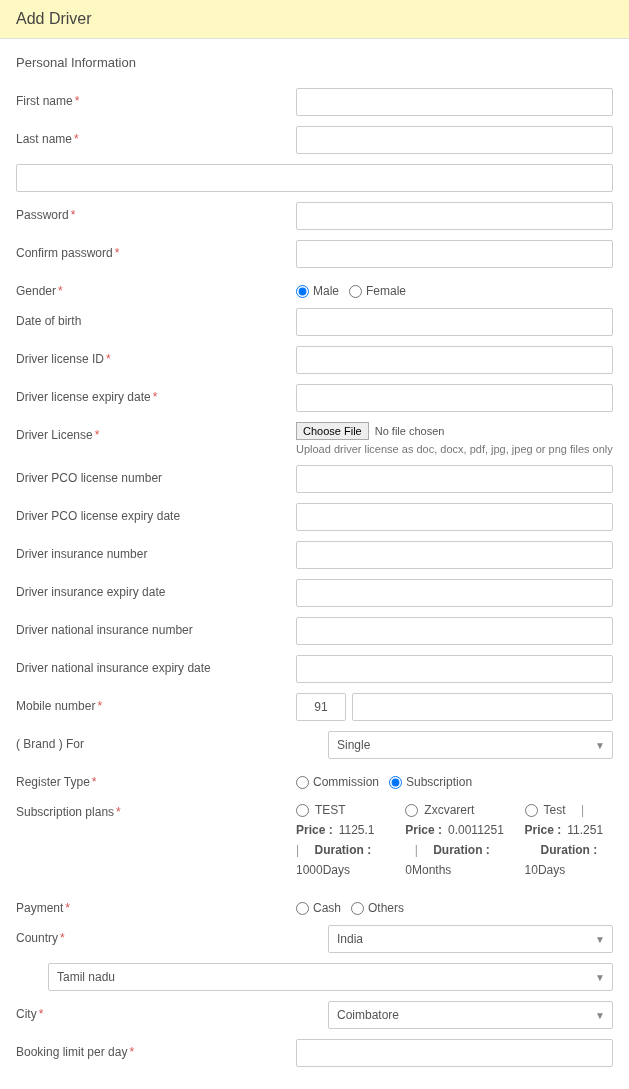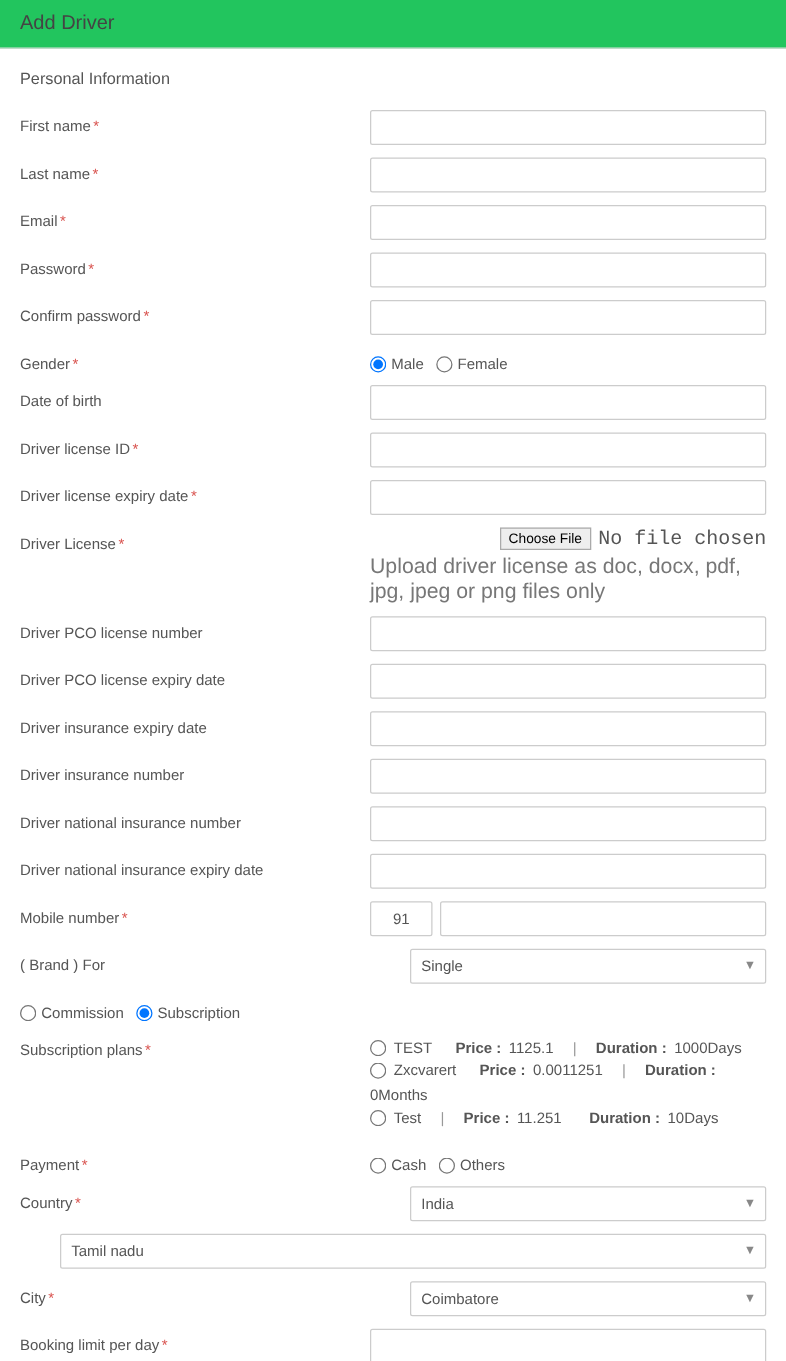--- a/index.html
+++ b/index.html
@@ -1,39 +1,39 @@
 <!DOCTYPE html>
 <html><head>
 <meta charset="utf-8">
 <style>
 * { box-sizing: border-box; margin: 0; padding: 0; }
 body { font-family: -apple-system, "Segoe UI", Arial, sans-serif; font-size: 12px; color: #555; background: #fff; width: 629px; }
-.header { background: #22c55e; border-bottom: 1px solid #e0e0e0; padding: 10px 16px; }
+.header { background: #fef9c3; border-bottom: 1px solid #e0e0e0; padding: 10px 16px; }
 .header h1 { font-size: 16px; font-weight: 400; color: #444; }
 .content { padding: 16px; }
 .section-title { font-size: 13px; color: #555; margin-bottom: 18px; font-weight: 400; }
 .row { display: flex; align-items: flex-start; margin-bottom: 10px; }
 .label-col { width: 280px; padding-top: 6px; color: #555; font-size: 12px; }
 .req { color: #d9534f; margin-left: 2px; }
 .field-col { flex: 1; }
 .txt-input, .num-input, .textarea, .select {
   width: 100%; border: 1px solid #ccc; border-radius: 2px;
   padding: 6px 8px; font-size: 12px; color: #555; background: #fff;
 }
 .num-input.small { width: 50px; text-align: center; }
 .select-wrap { position: relative; padding-left: 32px; }
 .select { appearance: none; -webkit-appearance: none; padding-right: 24px; cursor: pointer; }
 .select-wrap .caret { position: absolute; right: 8px; top: 50%; transform: translateY(-50%); pointer-events: none; color: #888; font-size: 10px; }
-.file-row { display: flex; align-items: center; gap: 6px; justify-content: flex-end; }
+.file-row { display: flex; align-items: center; gap: 6px; }
 .file-btn { font-size: 11px; border: 1px solid #aaa; background: #eee; padding: 2px 6px; cursor: pointer; }
-.file-status { font-size: 16px; color: #555; font-family: Liberation Mono, monospace; }
-.hint { font-size: 17px; color: #777; margin-top: 3px; }
+.file-status { font-size: 11px; color: #555; }
+.hint { font-size: 11px; color: #777; margin-top: 3px; }
 .radio-row { display: flex; gap: 10px; align-items: flex-start; padding-top: 6px; flex-wrap: wrap; }
 .radio-row label { display: inline-flex; align-items: center; gap: 4px; color: #555; font-size: 12px; }
-.plans { display: flex; flex-direction: column; gap: 4px; padding-top: 4px; }
+.plans { display: flex; gap: 15px; padding-top: 4px; }
 .plan-line { display: flex; align-items: center; gap: 6px; font-size: 12px; color: #555; flex-wrap: wrap; }
 .plan-line b { font-weight: 600; }
 .sep { color: #999; }
 input[type=radio], input[type=checkbox] { margin: 0; }
 </style>
 </head>
 <body>
 
 <div class="header">
   <h1>Add Driver</h1>
@@ -46,21 +46,20 @@
     <div class="label-col"><span>First name</span><span class="req">*</span></div>
     <div class="field-col"><input class="txt-input" type="text" style=""></div>
   </div>
 
   <div class="row">
     <div class="label-col"><span>Last name</span><span class="req">*</span></div>
     <div class="field-col"><input class="txt-input" type="text" style=""></div>
   </div>
 
   <div class="row">
-    <div class="label-col"><span>Email</span><span class="req">*</span></div>
     <div class="field-col"><input class="txt-input" type="text" style=""></div>
   </div>
 
   <div class="row">
     <div class="label-col"><span>Password</span><span class="req">*</span></div>
     <div class="field-col"><input class="txt-input" type="password" style=""></div>
   </div>
 
   <div class="row">
     <div class="label-col"><span>Confirm password</span><span class="req">*</span></div>
@@ -111,26 +110,26 @@
     <div class="label-col"><span>Driver PCO license number</span></div>
     <div class="field-col"><input class="txt-input" type="text" style=""></div>
   </div>
 
   <div class="row">
     <div class="label-col"><span>Driver PCO license expiry date</span></div>
     <div class="field-col"><input class="txt-input" type="text" style=""></div>
   </div>
 
   <div class="row">
+    <div class="label-col"><span>Driver insurance number</span></div>
+    <div class="field-col"><input class="txt-input" type="text" style=""></div>
+  </div>
+
+  <div class="row">
     <div class="label-col"><span>Driver insurance expiry date</span></div>
-    <div class="field-col"><input class="txt-input" type="text" style=""></div>
-  </div>
-
-  <div class="row">
-    <div class="label-col"><span>Driver insurance number</span></div>
     <div class="field-col"><input class="txt-input" type="text" style=""></div>
   </div>
 
   <div class="row">
     <div class="label-col"><span>Driver national insurance number</span></div>
     <div class="field-col"><input class="txt-input" type="text" style=""></div>
   </div>
 
   <div class="row">
     <div class="label-col"><span>Driver national insurance expiry date</span></div>
@@ -147,20 +146,21 @@
 
   <div class="row">
     <div class="label-col"><span>( Brand ) For</span></div>
     <div class="field-col select-wrap">
       <select class="select"><option>Single</option></select>
       <span class="caret">▼</span>
     </div>
   </div>
 
   <div class="row">
+    <div class="label-col"><span>Register Type</span><span class="req">*</span></div>
     <div class="field-col radio-row">
       <label>
           <input type="radio" name="regtype" style="">
           <span>Commission</span>
         </label>
       <label>
           <input type="radio" name="regtype" checked="" style="">
           <span>Subscription</span>
         </label>
     </div>

